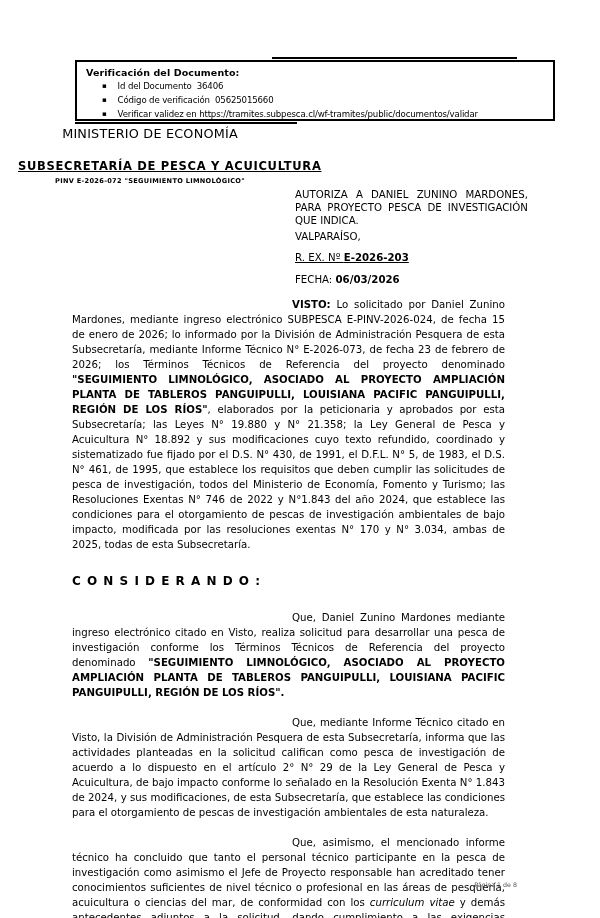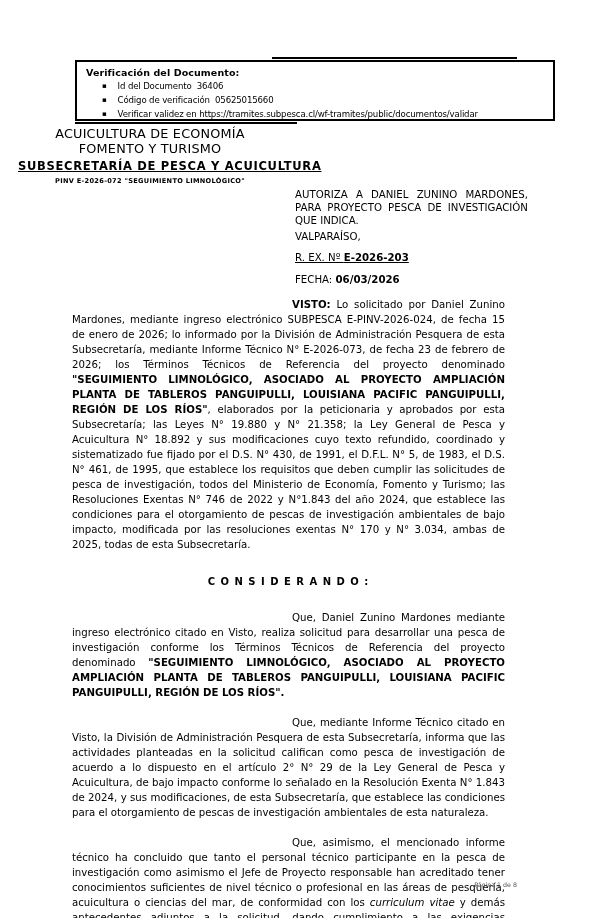--- a/index.html
+++ b/index.html
@@ -40,21 +40,21 @@
   .date-line { margin-top:9px; }
 
   
   .body-text {
     position:absolute; left:72px; top:297px; width:433px;
     font-size:10.2px; line-height:15px; text-align:justify;
   }
   .body-text p + p, .body-text p + h2 + p { margin-top:15px; }
   .indent { text-indent:220px; }
   .cons-heading {
-    font-size:10px; font-weight:bold; text-align:center;
+    font-size:12px; font-weight:bold; 
     letter-spacing:1px; margin:22px 0 21px 0;
   }
 
   .footer-page { position:absolute; right:83px; top:881px; font-size:6.3px; color:#555; }
 </style>
 </head>
 <body>
 
 <div class="line-step-top"></div>
 <div class="line-step-bottom"></div>
@@ -62,22 +62,21 @@
 <div class="ver-box">
   <div class="ver-title">Verificación del Documento:</div>
   <ul class="ver-list">
     <li>Id del Documento  36406</li>
     <li>Código de verificación  05625015660</li>
     <li>Verificar validez en https://tramites.subpesca.cl/wf-tramites/public/documentos/validar</li>
   </ul>
 </div>
 
 <div class="ministry">
-  <div>ACUICULTURA DE ECONOMÍA</div>
-  <div>FOMENTO Y TURISMO</div>
+  <div>MINISTERIO DE ECONOMÍA</div>
 </div>
 
 <div class="subsec">SUBSECRETARÍA DE PESCA Y ACUICULTURA</div>
 <div class="proj-ref">PINV E-2026-072 "SEGUIMIENTO LIMNOLÓGICO"</div>
 
 <div class="right-col">
   <div class="subject">AUTORIZA A DANIEL ZUNINO MARDONES, PARA PROYECTO PESCA DE INVESTIGACIÓN QUE INDICA.</div>
   <div class="city">VALPARAÍSO,</div>
   <div class="res-line"><span>R. EX. Nº </span><span class="b">E-2026-203</span></div>
   <div class="date-line"><span>FECHA: </span><span class="b">06/03/2026</span></div>

